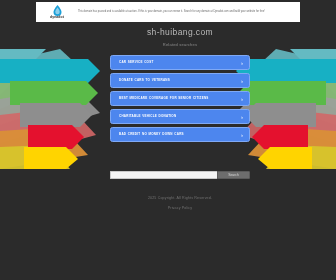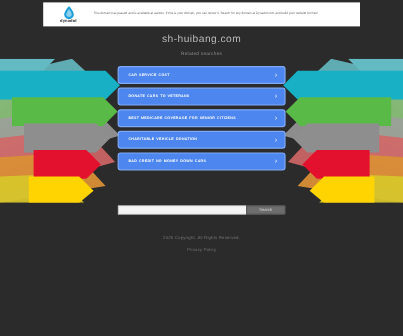--- a/index.html
+++ b/index.html
@@ -31,21 +31,21 @@
     flex:1;font-size:2.6px;line-height:1.45;color:#6a6a6a;
     padding-left:3px;text-align:left;
   }
 
   
   .bands{position:absolute;top:49px;left:0;width:336px;height:120px;z-index:1;pointer-events:none;}
   .bands svg{display:block;}
 
   
   #center{
-    position:absolute;left:0;top:0;width:308px;height:280px;
+    position:absolute;left:12px;top:0;width:308px;height:280px;
     z-index:20;
   }
 
   #domain{
     position:absolute;top:27px;left:0;width:336px;
     text-align:center;font-size:8.5px;color:#b9b9b9;letter-spacing:.4px;
   }
   #related{
     position:absolute;top:42px;left:0;width:336px;
     text-align:center;font-size:4px;color:#8d8d8d;letter-spacing:.2px;

